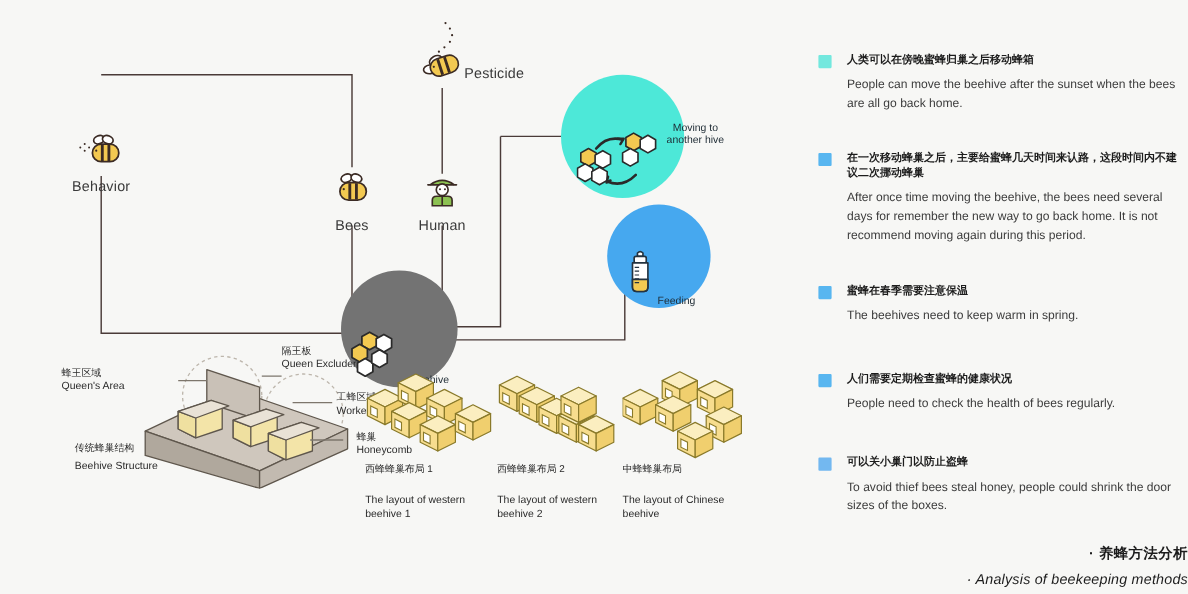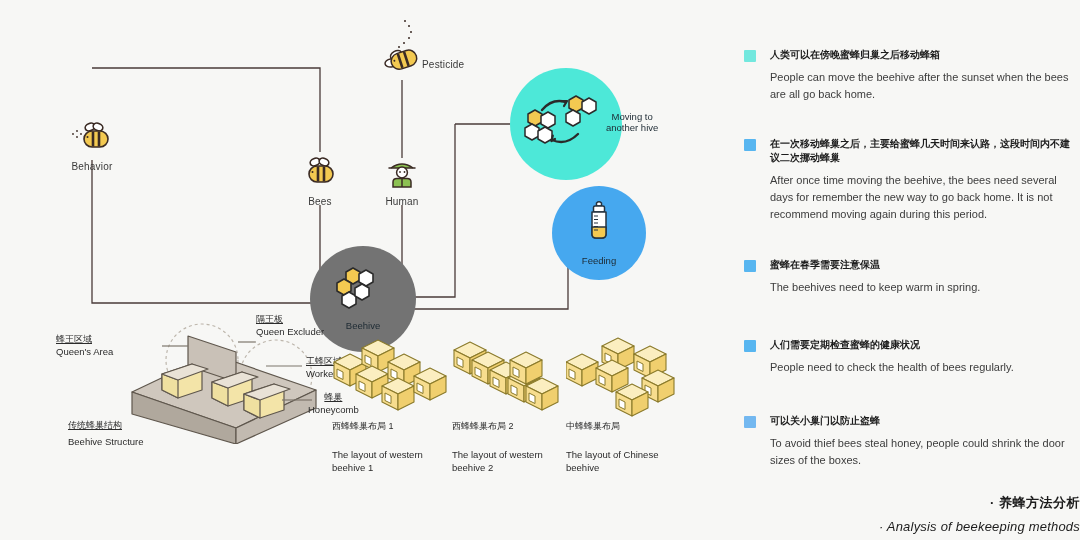--- a/index.html
+++ b/index.html
@@ -14,39 +14,39 @@
   #stage{position:absolute;left:0;top:0;width:1080px;height:540px;}
 
   
   #diagram{position:absolute;left:0;top:0;width:720px;height:540px;}
   #wires{position:absolute;left:0;top:0;width:720px;height:540px;}
 
   .node{position:absolute;text-align:center;}
   .node .glyph{display:block;margin:0 auto;}
   .node .cap{
     display:block;margin-top:3px;
-    font-size:10px;color:#3a3a3a;white-space:nowrap;
+    font-size:13px;color:#3a3a3a;white-space:nowrap;
     letter-spacing:.2px;
   }
 
   
   .disc{position:absolute;border-radius:50%;}
   .disc .inner{
     position:absolute;left:0;top:0;width:100%;height:100%;
-    display:flex;flex-direction:column;align-items:center;justify-content:center;
+    display:flex;flex-direction:row;align-items:flex-end;justify-content:center;
   }
   .disc .dlabel{
     font-size:9.5px;color:#1d2a33;margin-top:4px;white-space:nowrap;text-align:center;
     line-height:1.15;
   }
 
   
   #structure{position:absolute;left:60px;top:312px;width:300px;height:160px;}
   .slabel{position:absolute;font-size:9px;line-height:1.3;color:#2b2b2b;white-space:nowrap;}
-  .slabel .cn{display:block;font-size:9px;text-decoration:underline;}
+  .slabel .cn{display:block;font-size:9px;}
   .slabel .en{display:block;font-size:9.5px;}
 
   
   .layout{position:absolute;}
   .layout .ltitle{
     position:absolute;left:0;font-size:9px;line-height:1.35;color:#2b2b2b;width:115px;
   }
   .layout .ltitle .cn{display:block;}
   .layout .ltitle .en{display:block;margin-top:17px;font-size:9.5px;}
 
@@ -273,25 +273,25 @@
         <span class="en">Queen Excluder</span>
       </div>
       <div class="slabel" style="left:-4px;top:22px;text-align:left;">
         <span class="cn">蜂王区域</span>
         <span class="en">Queen's Area</span>
       </div>
       <div class="slabel" style="left:246px;top:44px;">
         <span class="cn">工蜂区域</span>
         <span class="en">Worker's Area</span>
       </div>
-      <div class="slabel" style="left:248px;top:80px;text-align:center;">
+      <div class="slabel" style="left:264px;top:80px;">
         <span class="cn">蜂巢</span>
         <span class="en">Honeycomb</span>
       </div>
-      <div class="slabel" style="left:8px;top:108px;">
+      <div class="slabel" style="left:8px;top:90px;">
         <span class="cn">传统蜂巢结构</span>
         <span class="en" style="margin-top:4px;">Beehive Structure</span>
       </div>
     </div>
 
     <div class="layout" style="left:332px;top:336px;width:125px;height:120px;">
       <svg width="125" height="78" viewBox="0 0 125 78">
         <defs>
           <g id="bx">
             <polygon points="0,8 16,0 32,8 16,16" fill="#fbeec0" stroke="#8a7a2a" stroke-width="1.1" stroke-linejoin="round"></polygon>

